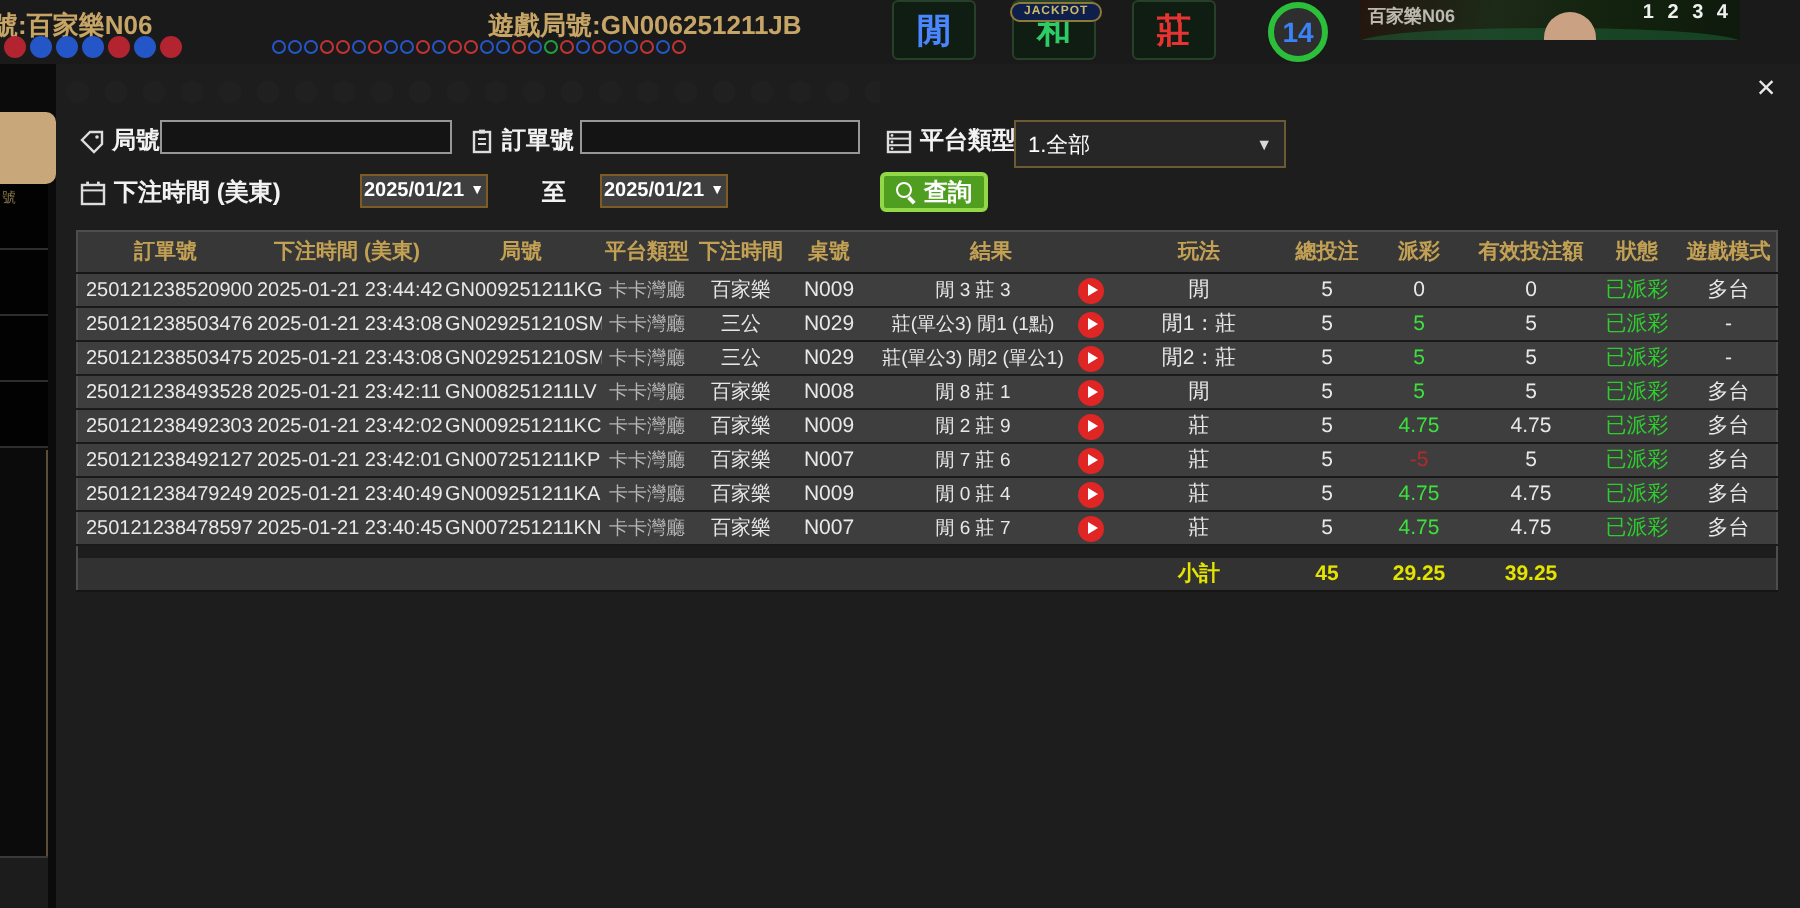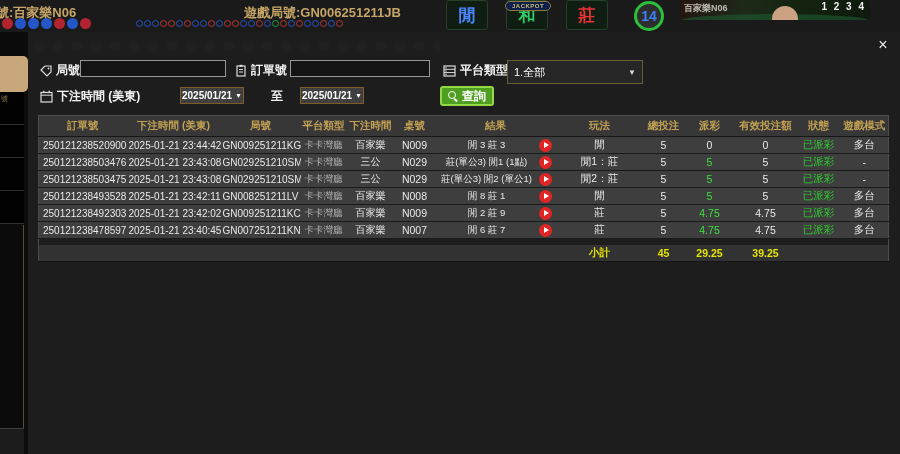--- a/index.html
+++ b/index.html
@@ -351,20 +351,56 @@
                 <i></i>
               </span></td>
             <td class="c-play">莊</td>
             <td class="c-total">5</td>
             <td class="c-payout pay-green">4.75</td>
             <td class="c-valid">4.75</td>
             <td class="c-status">已派彩</td>
             <td class="c-mode">多台</td>
           </tr>
           <tr class="data-row">
+            <td class="c-order">250121238492127</td>
+            <td class="c-time">2025-01-21 23:42:01</td>
+            <td class="c-round">GN007251211KP</td>
+            <td class="c-platform">卡卡灣廳</td>
+            <td class="c-game">百家樂</td>
+            <td class="c-table">N007</td>
+            <td class="c-result">閒 7 莊 6</td>
+            <td class="c-playbtn"><span class="play-btn">
+                <i></i>
+              </span></td>
+            <td class="c-play">莊</td>
+            <td class="c-total">5</td>
+            <td class="c-payout pay-red">-5</td>
+            <td class="c-valid">5</td>
+            <td class="c-status">已派彩</td>
+            <td class="c-mode">多台</td>
+          </tr>
+          <tr class="data-row">
+            <td class="c-order">250121238479249</td>
+            <td class="c-time">2025-01-21 23:40:49</td>
+            <td class="c-round">GN009251211KA</td>
+            <td class="c-platform">卡卡灣廳</td>
+            <td class="c-game">百家樂</td>
+            <td class="c-table">N009</td>
+            <td class="c-result">閒 0 莊 4</td>
+            <td class="c-playbtn"><span class="play-btn">
+                <i></i>
+              </span></td>
+            <td class="c-play">莊</td>
+            <td class="c-total">5</td>
+            <td class="c-payout pay-green">4.75</td>
+            <td class="c-valid">4.75</td>
+            <td class="c-status">已派彩</td>
+            <td class="c-mode">多台</td>
+          </tr>
+          <tr class="data-row">
             <td class="c-order">250121238478597</td>
             <td class="c-time">2025-01-21 23:40:45</td>
             <td class="c-round">GN007251211KN</td>
             <td class="c-platform">卡卡灣廳</td>
             <td class="c-game">百家樂</td>
             <td class="c-table">N007</td>
             <td class="c-result">閒 6 莊 7</td>
             <td class="c-playbtn"><span class="play-btn">
                 <i></i>
               </span></td>

